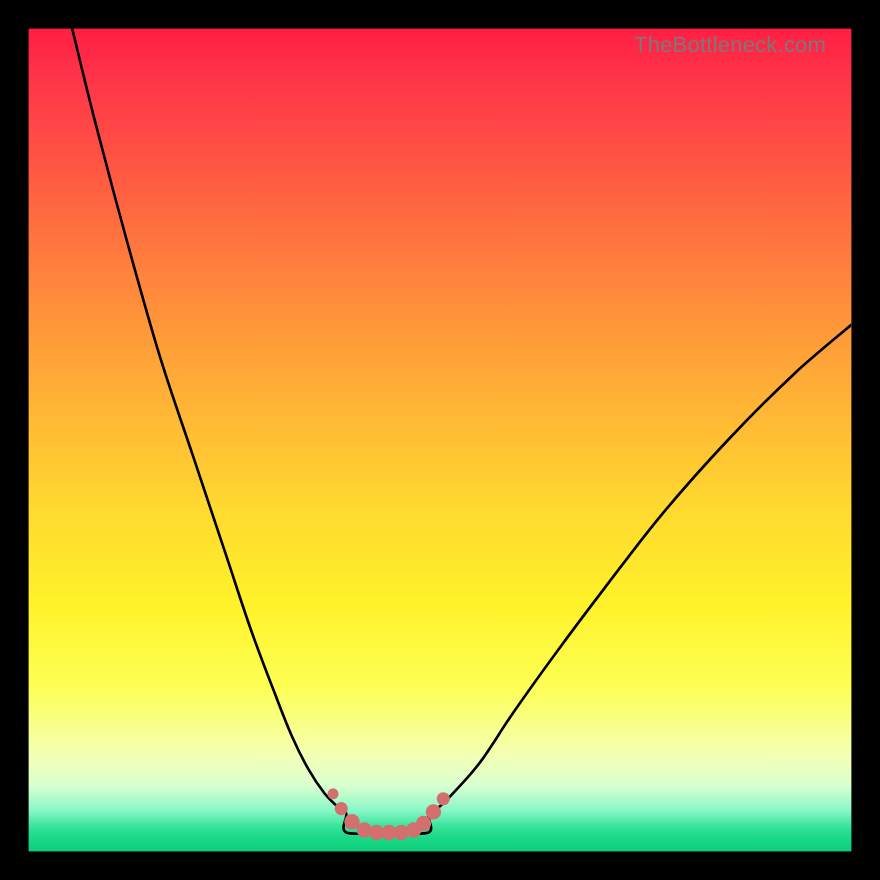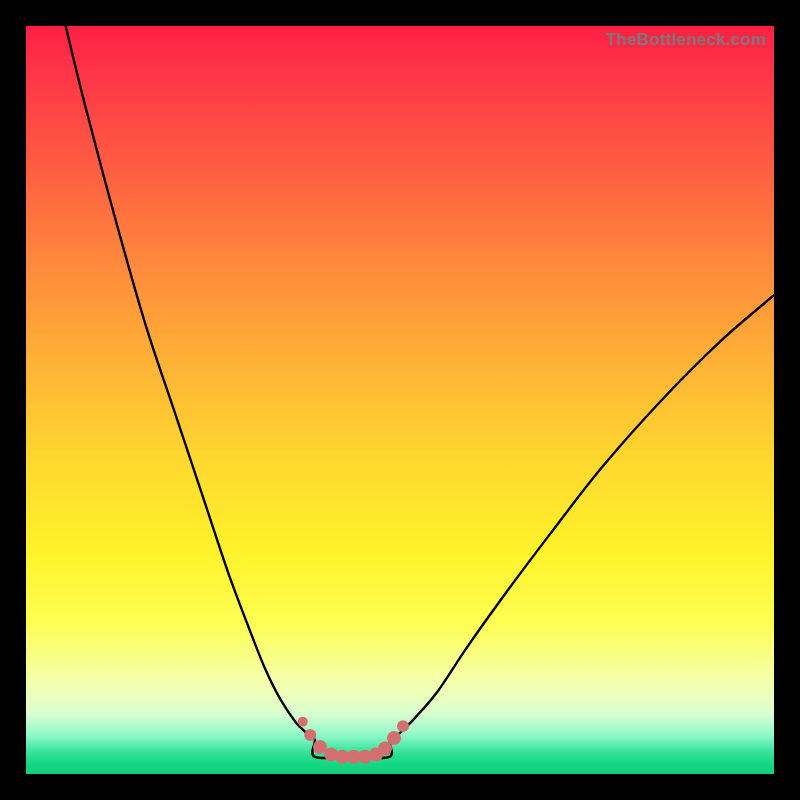--- a/index.html
+++ b/index.html
@@ -30,24 +30,24 @@
       #d9ffd0 92%,
       #89f7c7 95%,
       #37e39a 97%,
       #17d884 98.5%,
       #0fce7c 100%
     );
   }
   .watermark {
     position: absolute;
     top: 4px;
-    right: 8px;
+    right: 23px;
     color: #7a7a7a;
-    font-size: 17px;
-    font-weight: 700;
+    font-size: 20px;
+    font-weight: 400;
     letter-spacing: 0.2px;
     user-select: none;
   }
   svg.plot {
     position: absolute;
     left: 0;
     top: 0;
     width: 748px;
     height: 748px;
   }

